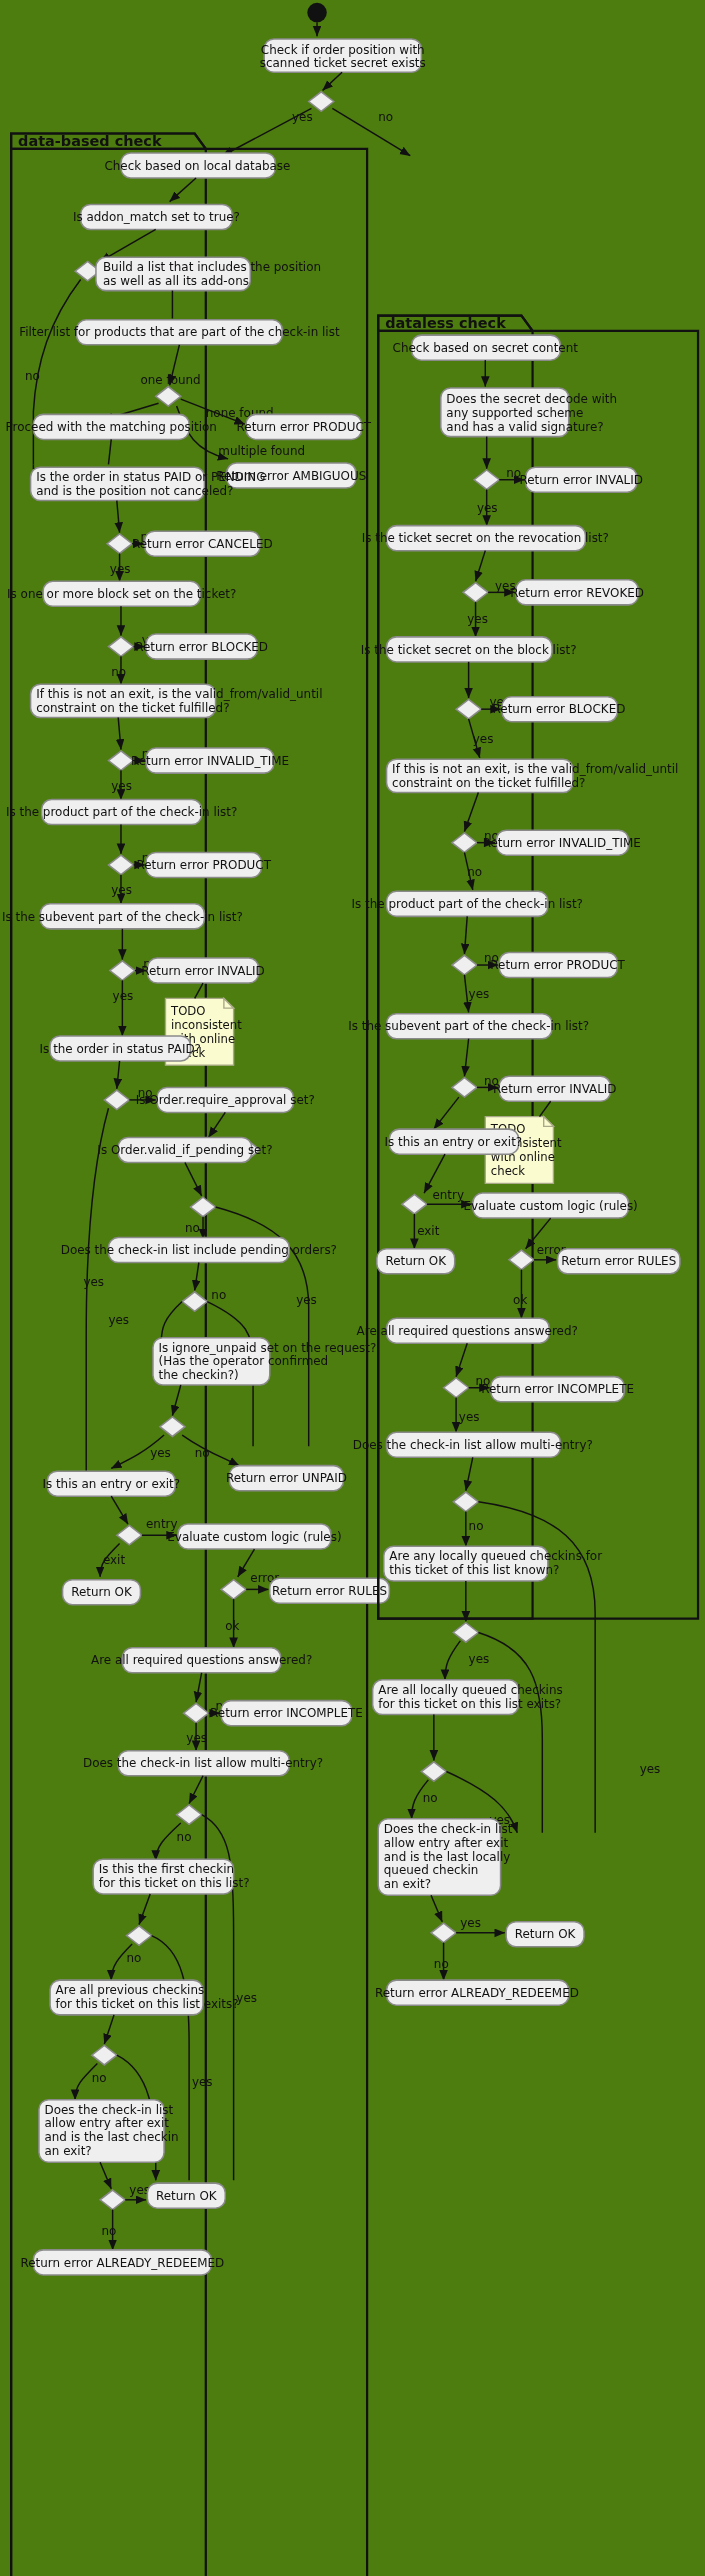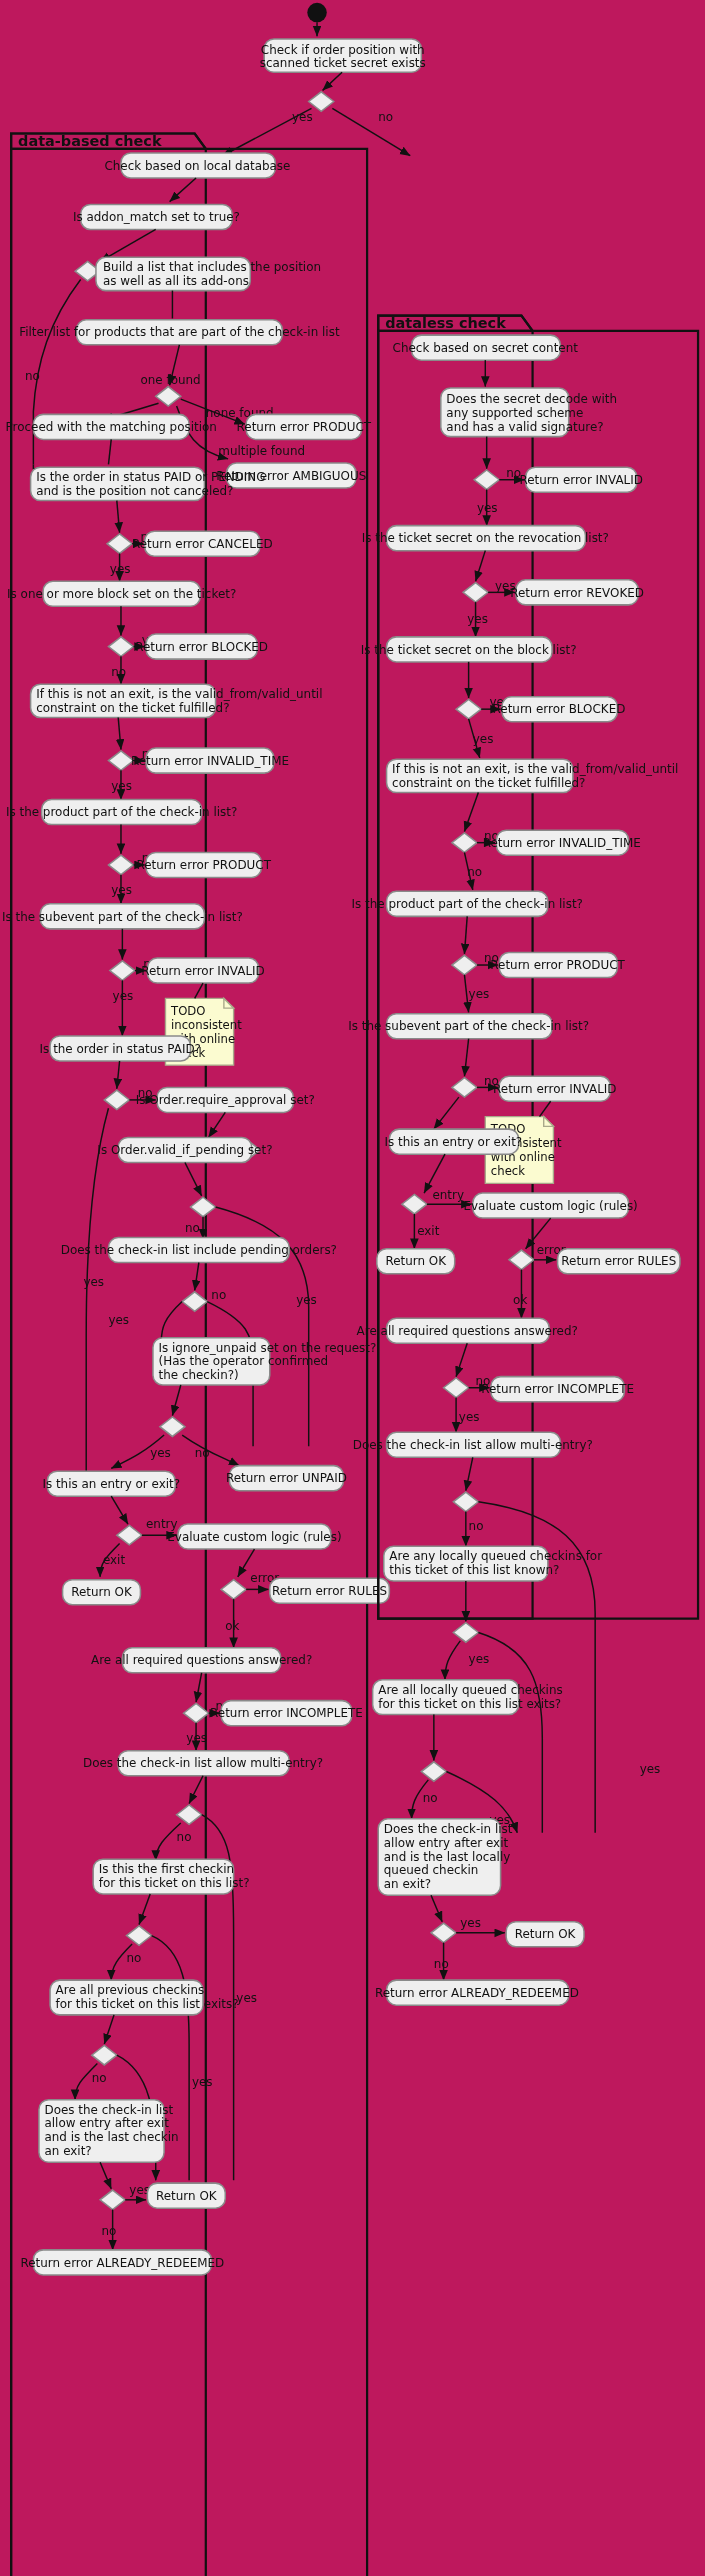--- a/index.html
+++ b/index.html
@@ -1,17 +1,17 @@
 <!DOCTYPE html>
 <html style="font-size:11px"><head>
 <meta charset="utf-8">
 <style>
   html,body{margin:0;padding:0;background:#ffffff;}
   body{font-family:"DejaVu Sans",sans-serif;}
-  #stage{position:relative;width:705px;height:2576px;background:#be185d;overflow:hidden;}
+  #stage{position:relative;width:705px;height:2576px;background:#4d7c0f;overflow:hidden;}
   svg{position:absolute;left:0;top:0;}
   .node{fill:#efefef;stroke:#8a8a8a;stroke-width:1.1;}
   .note{fill:#fbfbd0;stroke:#a9a98a;stroke-width:1;}
   .diam{fill:#efefef;stroke:#8a8a8a;stroke-width:1.1;}
   .edge{stroke:#111;stroke-width:1.05;fill:none;}
   .part{fill:none;stroke:#111;stroke-width:1.6;}
   .lbl{font-family:"DejaVu Sans",sans-serif;font-size:8.6px;fill:#111;}
   .nodetext{font-family:"DejaVu Sans",sans-serif;font-size:8.6px;fill:#111;}
   .partlabel{font-family:"DejaVu Sans",sans-serif;font-size:10.4px;font-weight:bold;fill:#111;}
   .notetext{font-family:"DejaVu Sans",sans-serif;font-size:8.4px;fill:#111;}

